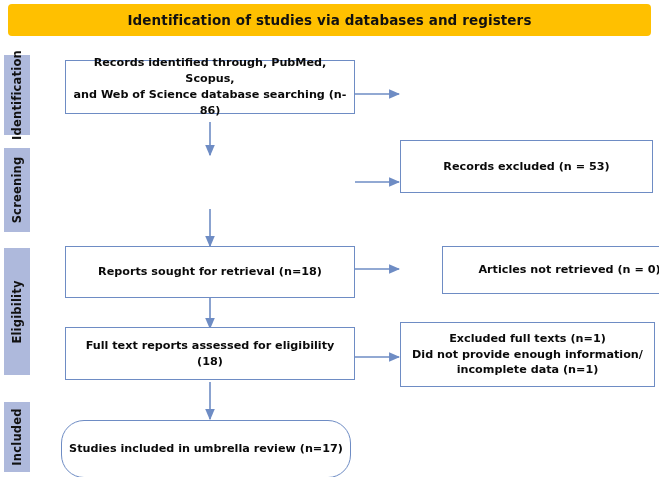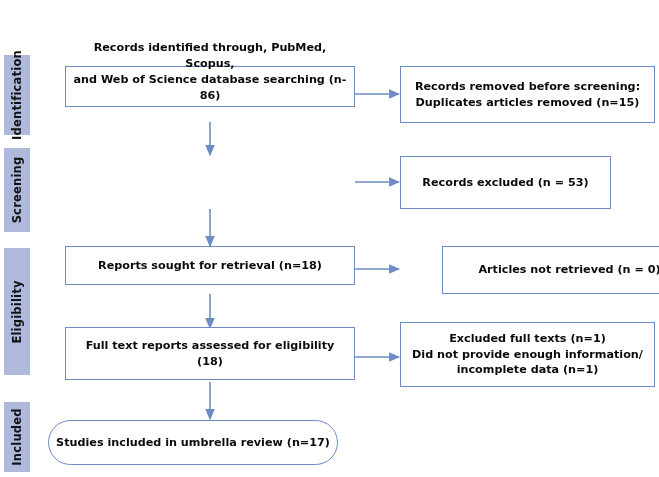--- a/index.html
+++ b/index.html
@@ -91,20 +91,23 @@
     width: 659px;
     height: 477px;
     pointer-events: none;
   }
 </style>
 </head>
 <body>
 
 <div id="diagram">
 
+  <div class="banner">
+    <span class="banner-text">Identification of studies via databases and registers</span>
+  </div>
 
   <div class="phase" style="top:55px; height:80px;">
     <span class="phase-text">Identification</span>
   </div>
   <div class="phase" style="top:148px; height:84px;">
     <span class="phase-text">Screening</span>
   </div>
   <div class="phase" style="top:248px; height:127px;">
     <span class="phase-text">Eligibility</span>
   </div>
@@ -131,44 +134,40 @@
       <line x1="355" y1="269" x2="399" y2="269"></line>
 
       <line x1="210" y1="294" x2="210" y2="328"></line>
 
       <line x1="355" y1="357" x2="399" y2="357"></line>
 
       <line x1="210" y1="382" x2="210" y2="419"></line>
     </g>
   </svg>
 
-  <div class="box" style="left:65px; top:66px; width:290px; height:41px;align-items:flex-end;">
+  <div class="box" style="left:65px; top:60px; width:290px; height:54px;">
     <span class="box-text">Records identified through, PubMed, Scopus,
 and Web of Science database searching (n-86)</span>
   </div>
 
 
-  <div class="box" style="left:65px; top:246px; width:290px; height:39px;">
+  <div class="box" style="left:65px; top:246px; width:290px; height:52px;">
     <span class="box-text">Reports sought for retrieval (n=18)</span>
   </div>
 
   <div class="box" style="left:65px; top:327px; width:290px; height:53px;">
     <span class="box-text">Full text reports assessed for eligibility (18)</span>
   </div>
 
-  <div class="box" style="left:48px; top:420px; width:290px; height:45px;border-radius:23px;">
+  <div class="box" style="left:61px; top:420px; width:290px; height:58px;border-radius:23px;">
     <span class="box-text">Studies included in umbrella review (n=17)</span>
   </div>
 
-  <div class="box" style="left:400px; top:66px; width:255px; height:57px;">
-    <span class="box-text">Records removed before screening:
-Duplicates articles removed (n=15)</span>
-  </div>
 
-  <div class="box" style="left:400px; top:156px; width:211px; height:53px;">
+  <div class="box" style="left:400px; top:140px; width:253px; height:53px;">
     <span class="box-text">Records excluded (n = 53)</span>
   </div>
 
   <div class="box" style="left:400px; top:246px; width:255px; height:48px;margin-left:42px;">
     <span class="box-text">Articles not retrieved (n = 0)</span>
   </div>
 
   <div class="box" style="left:400px; top:322px; width:255px; height:65px;">
     <span class="box-text">Excluded full texts (n=1)
 Did not provide enough information/

